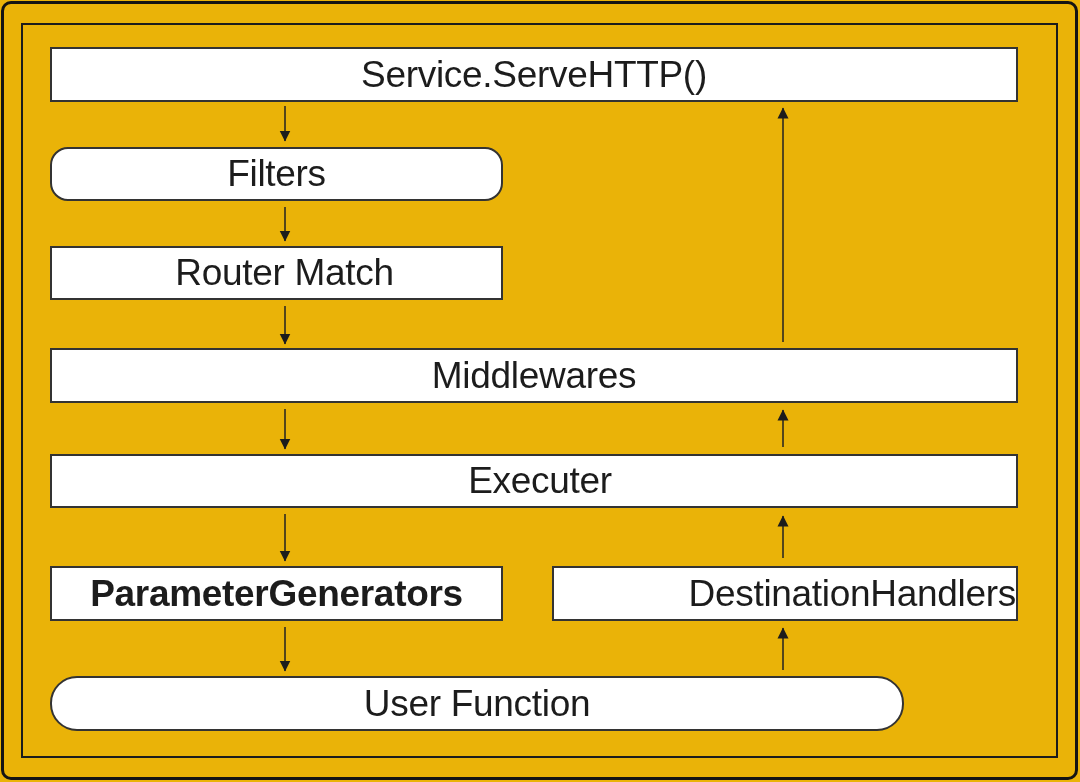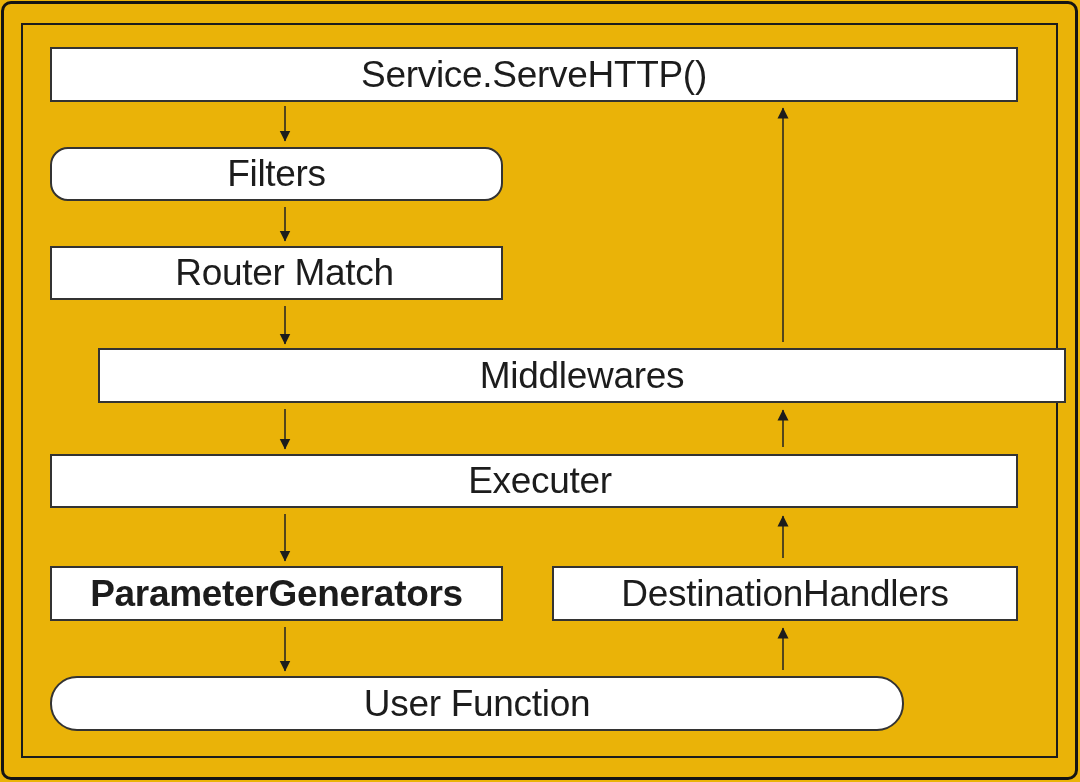--- a/index.html
+++ b/index.html
@@ -40,24 +40,24 @@
     font-size: 37px;
     letter-spacing: -0.3px;
     color: #1c1c1c;
     white-space: nowrap;
     box-sizing: border-box;
   }
   
   .n-service      { left: 50px;  top: 47px;  width: 968px; height: 55px; }
   .n-filters      { left: 50px;  top: 147px; width: 453px; height: 54px; border-radius: 18px; }
   .n-router       { left: 50px;  top: 246px; width: 453px; height: 54px; padding-left: 16px; }
-  .n-middlewares  { left: 50px;  top: 348px; width: 968px; height: 55px; margin-left: 48px; }
+  .n-middlewares  { left: 50px;  top: 348px; width: 968px; height: 55px; }
   .n-executer     { left: 50px;  top: 454px; width: 968px; height: 54px; padding-left: 12px; }
   .n-paramgen     { left: 50px;  top: 566px; width: 453px; height: 55px; font-weight: bold; }
-  .n-desthandlers { left: 552px; top: 566px; width: 466px; height: 55px; }
+  .n-desthandlers { left: 552px; top: 566px; width: 466px; height: 55px; justify-content: flex-end; }
   .n-userfunc     { left: 50px;  top: 676px; width: 854px; height: 55px; border-radius: 27px; }
   .arrows {
     position: absolute;
     left: 0; top: 0;
     width: 1080px; height: 782px;
     pointer-events: none;
   }
 </style>
 </head>
 <body>

